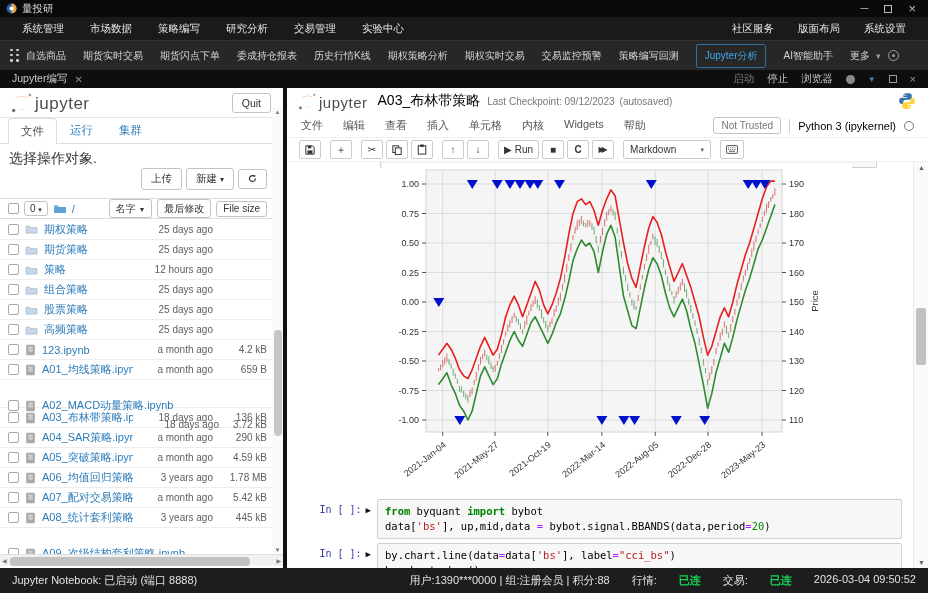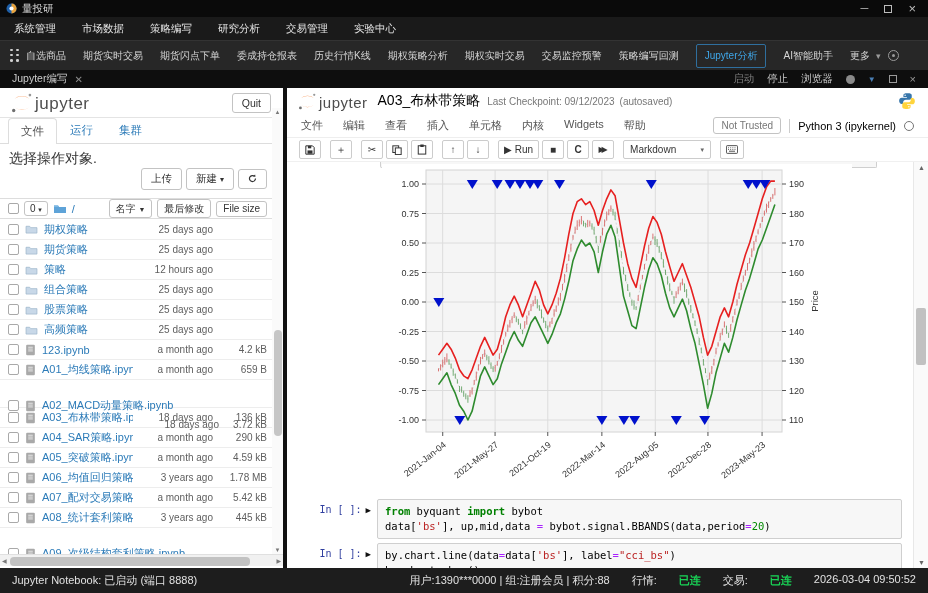--- a/index.html
+++ b/index.html
@@ -7,21 +7,21 @@
   body { font-family:"Liberation Sans","DejaVu Sans",sans-serif; background:#000; }
   .app { width:928px; height:593px; display:flex; flex-direction:column; background:#fff; }
 
   
   .titlebar { height:17px; background:#0a0a0a; display:flex; align-items:center; padding:0 6px; flex:none; }
   .titlebar .ttext { color:#d8d8d8; font-size:10.5px; margin-left:5px; }
   .winctrls { margin-left:auto; display:flex; align-items:center; gap:16px; padding-right:6px; }
   .winctrls span { color:#bdbdbd; font-size:11px; line-height:11px; cursor:default; }
   .wc-max { width:8px; height:8px; border:1px solid #bdbdbd; display:inline-block; }
 
-  .menubar { height:23px; background:#1a1a1a; display:flex; align-items:center; padding:0 14px; flex:none; }
+  .menubar { height:23px; background:#1a1a1a; display:flex; align-items:center; padding:0 22px; flex:none; }
   .menubar .mleft { display:flex; gap:26px; }
   .menubar .mright { margin-left:auto; display:flex; gap:24px; }
   .menubar span { color:#e4e4e4; font-size:10.5px; cursor:default; }
 
   .apptoolbar { height:30px; background:#272727; display:flex; align-items:center; padding:0 10px; gap:6px; flex:none; border-top:1px solid #333; }
   .apptoolbar .titem { color:#d6d6d6; font-size:10px; white-space:nowrap; cursor:default; }
   .apptoolbar .titem.active { color:#3fa7e9; border:1px solid #2f6f9e; border-radius:2px; padding:4px 8px; }
   .grid-icon { width:10px; height:14px; display:grid; grid-template-columns:1fr 1fr; grid-template-rows:1fr 1fr 1fr; gap:2px; flex:none; }
   .grid-icon i { width:2.5px; height:2.5px; background:#cfcfcf; border-radius:50%; }
   .chev { color:#9a9a9a; font-size:9px; }
@@ -136,20 +136,25 @@
   </div>
 
   <div class="menubar">
     <div class="mleft">
         <span class="">系统管理</span>
         <span class="">市场数据</span>
         <span class="">策略编写</span>
         <span class="">研究分析</span>
         <span class="">交易管理</span>
         <span class="">实验中心</span>
+      </div>
+    <div class="mright">
+        <span class="">社区服务</span>
+        <span class="">版面布局</span>
+        <span class="">系统设置</span>
       </div>
   </div>
 
   <div class="apptoolbar">
     <div class="grid-icon">
         <i></i>
         <i></i>
         <i></i>
         <i></i>
         <i></i>

